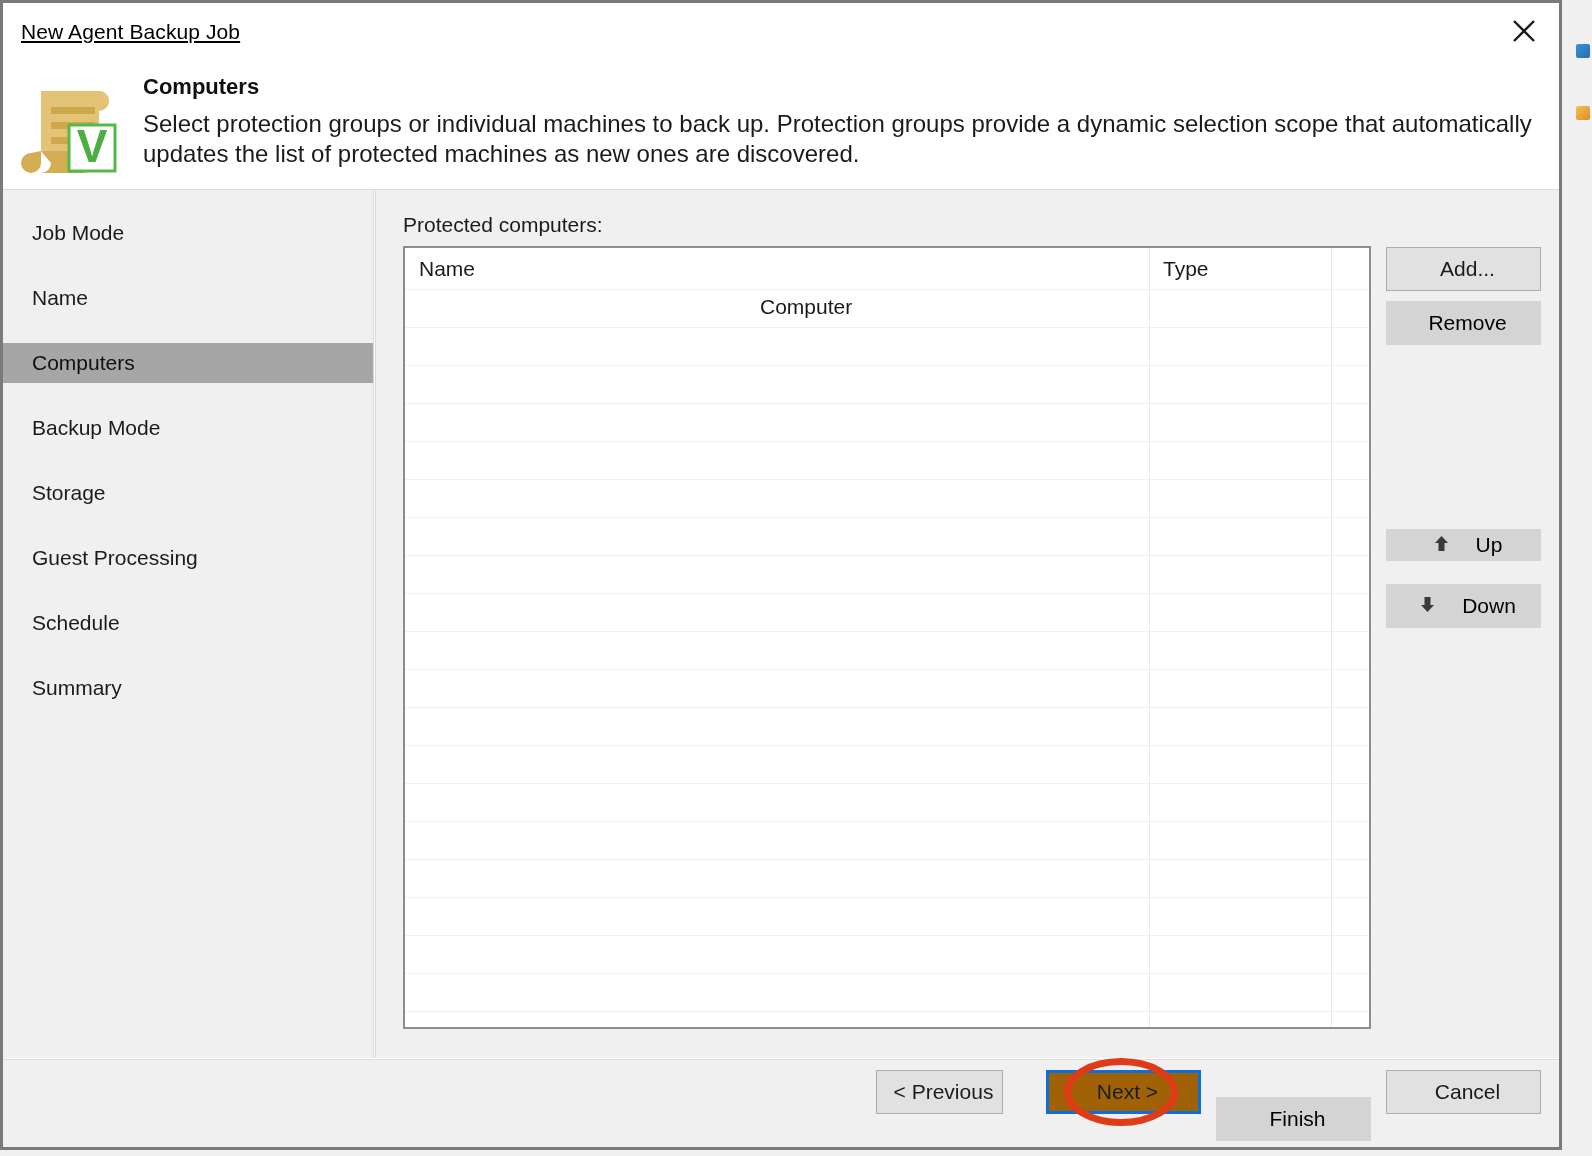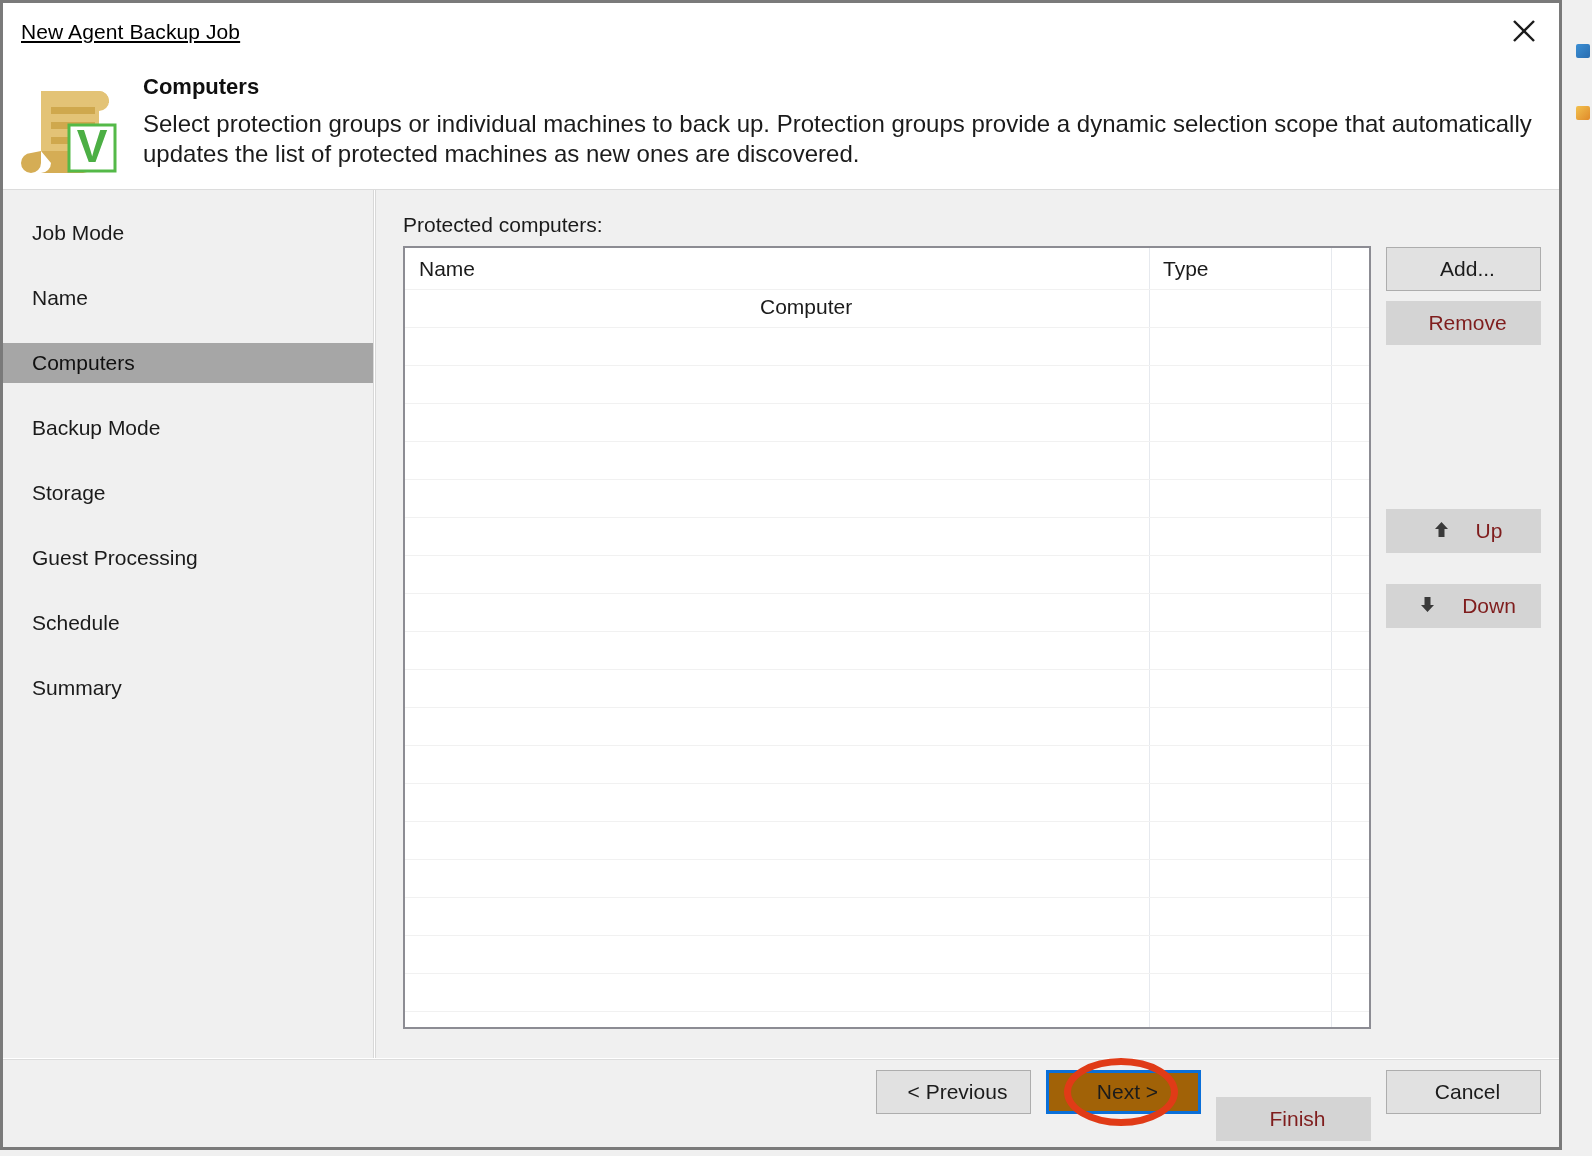--- a/index.html
+++ b/index.html
@@ -248,21 +248,21 @@
     font-size: 21px;
     color: #1b1b1b;
     display: flex;
     align-items: center;
     justify-content: center;
     cursor: pointer;
     font-family: "Liberation Sans", sans-serif;
     padding-left: 8px;
   }
   .btn.disabled {
-    color: #7f1d1d;
+    color: #000000;
     background: #d4d4d4;
     border-color: #d4d4d4;
     cursor: default;
   }
   .btn.focused {
     border: 3px solid #0a6fd8;
     background: #a16207;
   }
   .btn .arrow-glyph {
     font-size: 19px;
@@ -410,42 +410,42 @@
         <div class="cell-type">Computer</div>
       </div>
     </div>
 
     <div class="btn" style="left:1009px; top:57px; width:155px; height:44px;">
       <span>Add...</span>
     </div>
     <div class="btn disabled" style="left:1009px; top:111px; width:155px; height:44px;">
       <span>Remove</span>
     </div>
-    <div class="btn disabled" style="left:1009px; top:319px; width:155px; height:44px;">
+    <div class="btn disabled" style="left:1009px; top:339px; width:155px; height:32px;">
       <span class="arrow-glyph">
         <svg width="17" height="17" viewBox="0 0 17 17">
           <path d="M8.5 1 L15 8 H11.5 V16 H5.5 V8 H2 Z" fill="#3a3a3a"></path>
         </svg>
       </span>
       <span>Up</span>
     </div>
     <div class="btn disabled" style="left:1009px; top:394px; width:155px; height:44px;">
       <span class="arrow-glyph">
         <svg width="17" height="17" viewBox="0 0 17 17">
           <path d="M8.5 16 L15 9 H11.5 V1 H5.5 V9 H2 Z" fill="#3a3a3a"></path>
         </svg>
       </span>
       <span>Down</span>
     </div>
   </div>
 
   <div class="footer">
     <div class="footer-rule"></div>
 
-    <div class="btn" style="left:873px; top:11px; width:155px; height:44px;">
+    <div class="btn" style="left:873px; top:11px; width:127px; height:44px;">
       <span>&lt; Previous</span>
     </div>
 
     <div class="btn focused" style="left:1043px; top:11px; width:155px; height:44px;">
       <span>Next &gt;</span>
     </div>
 
     <div class="btn disabled" style="left:1213px; top:11px; width:155px; height:44px;margin-top:27px;">
       <span>Finish</span>
     </div>

